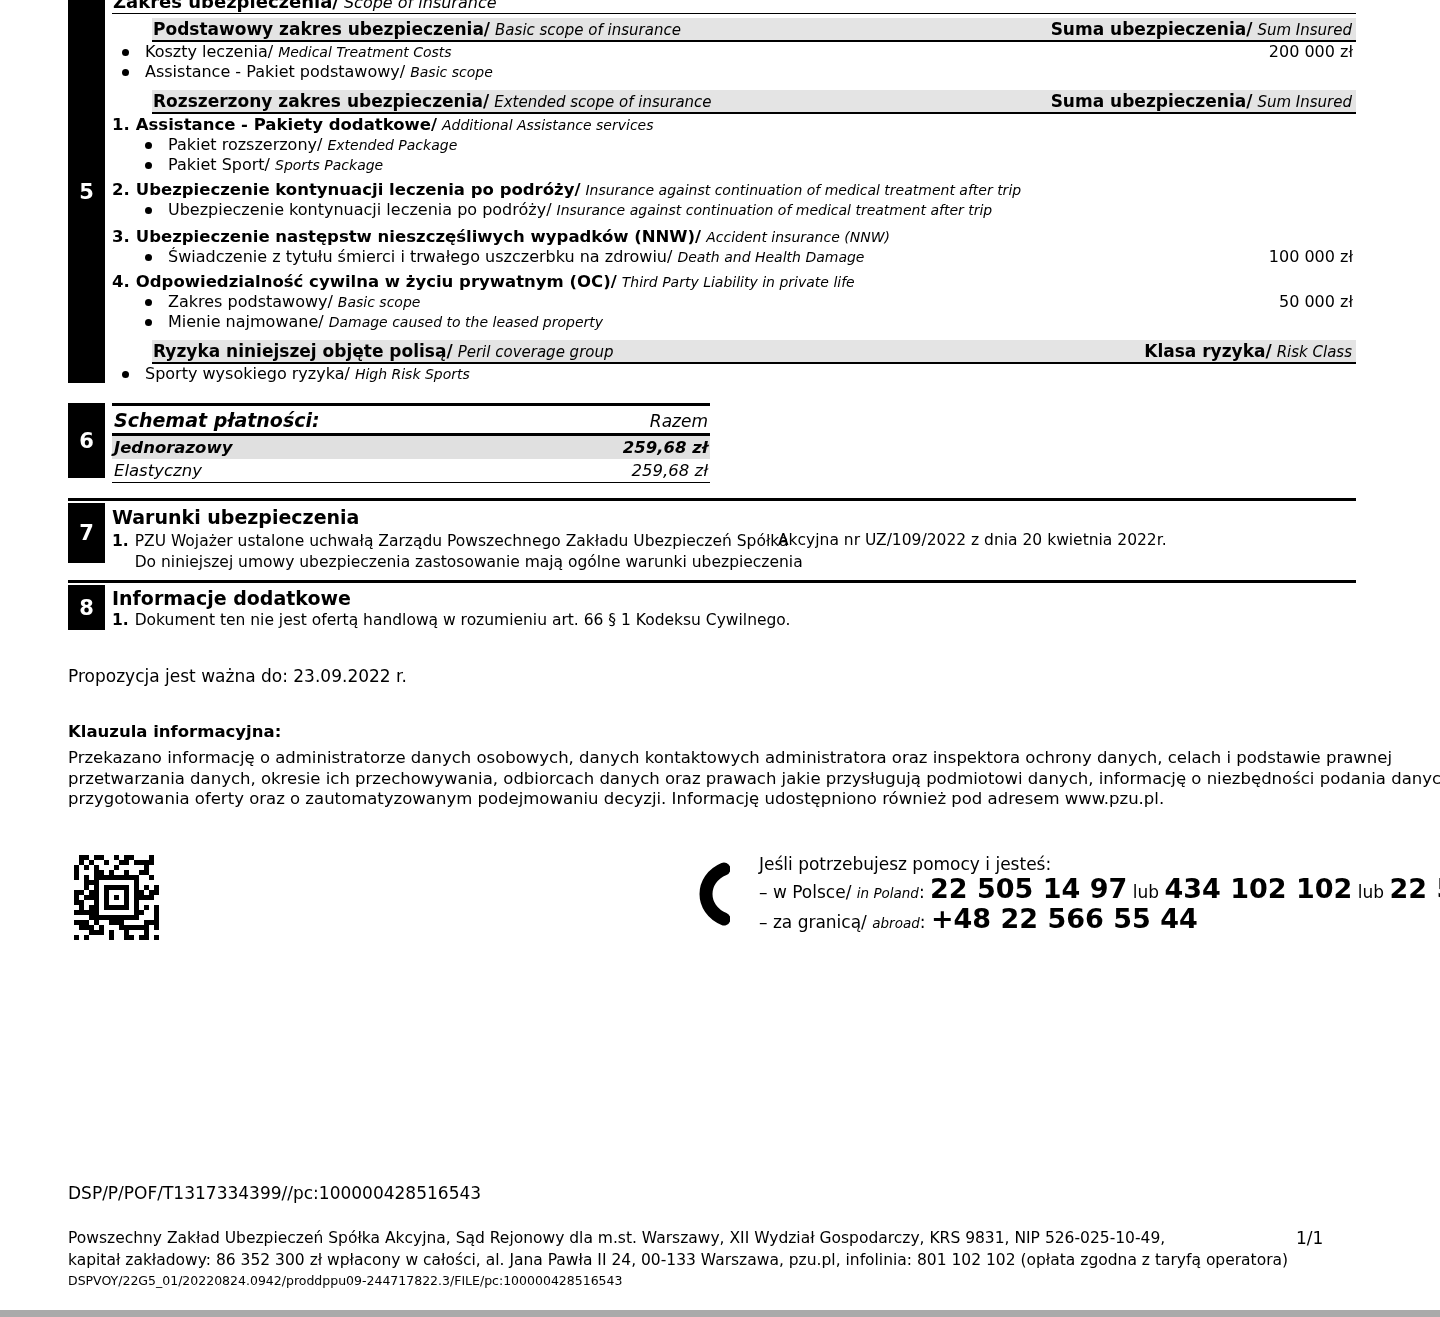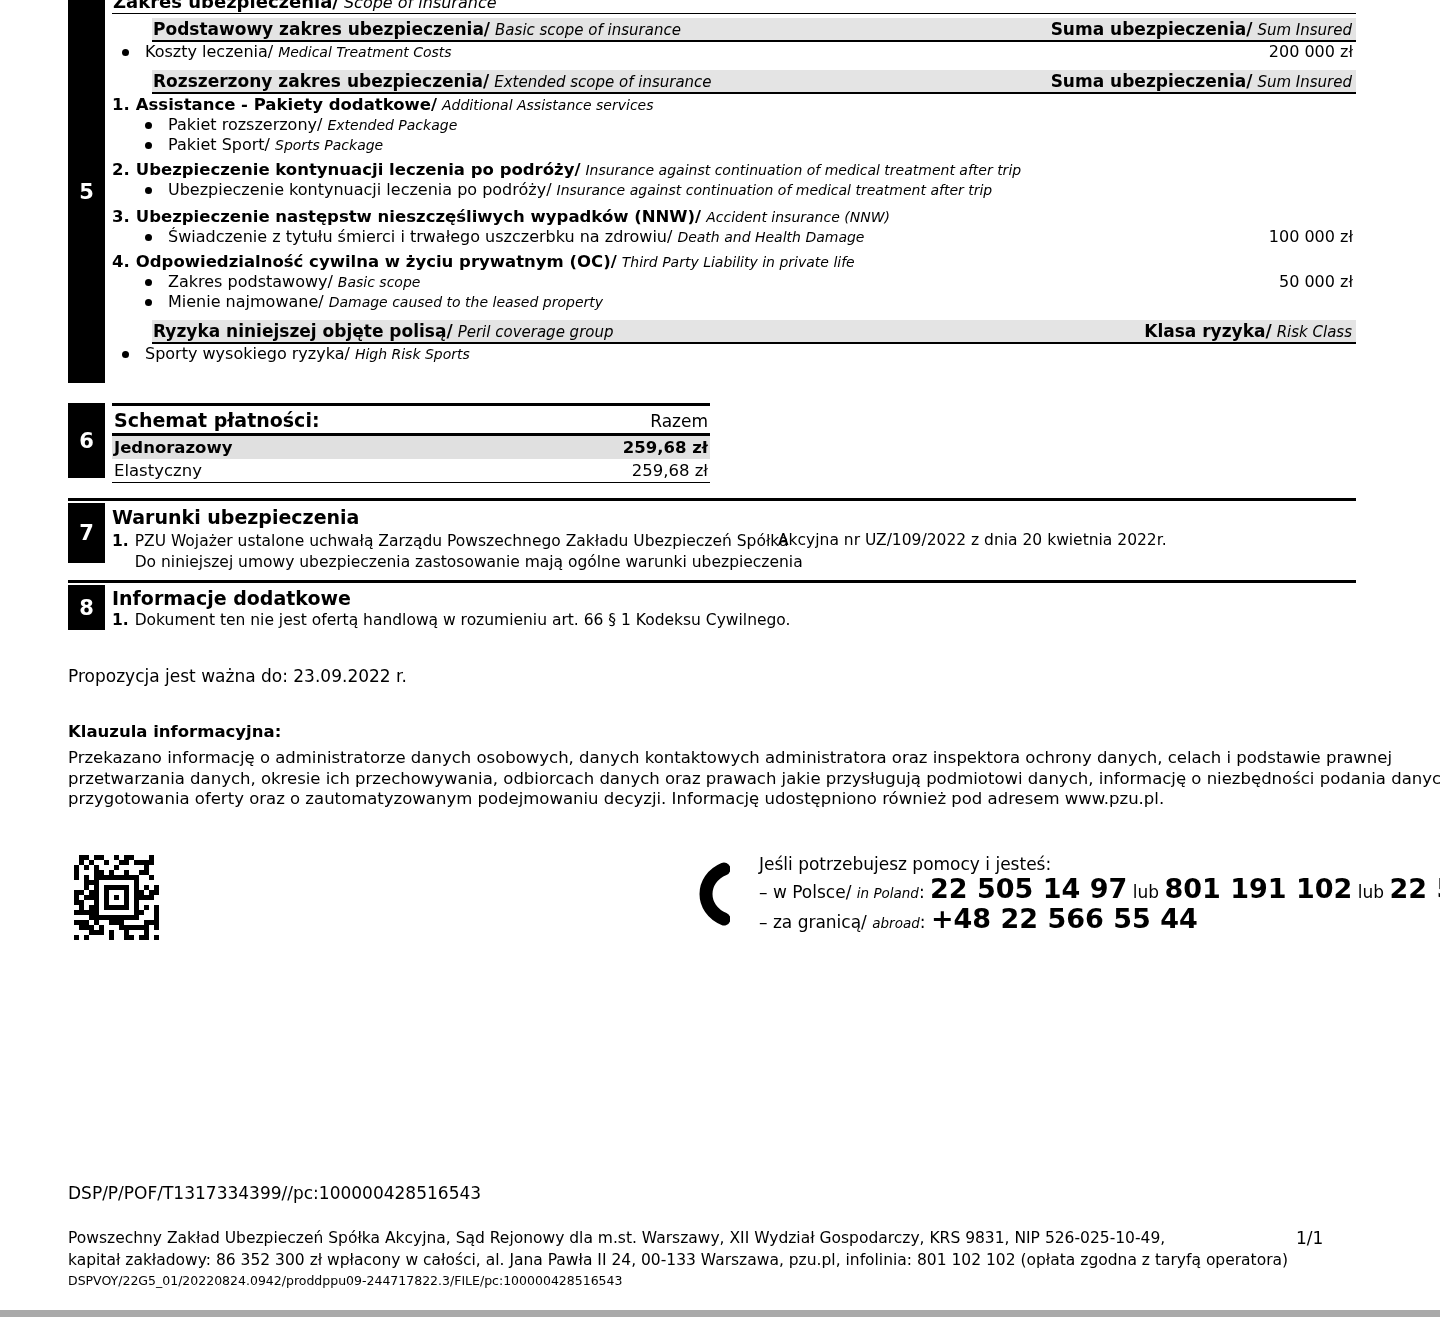--- a/index.html
+++ b/index.html
@@ -33,21 +33,21 @@
   .sub>.dot{margin-left:33px;margin-right:16px;}
   .left{flex:1;white-space:nowrap;overflow:hidden;}
   .amount{white-space:nowrap;font-size:16px;}
 
   .grp{font-size:16.5px;height:21px;line-height:21px;white-space:nowrap;}
   .grp .num{font-weight:bold;margin-right:6px;}
   .grp .pl{font-weight:bold;}
   .grp .en{font-size:14px;font-weight:normal;}
 
   
-  .pay{width:598px;border-top:3px solid #000;}
+  .pay{width:598px;border-top:3px solid #000;font-style:italic;}
   .payhdr{display:flex;justify-content:space-between;align-items:baseline;
           border-bottom:3px solid #000;padding:3px 2px 2px 2px;}
   .payhdr .t{font-weight:bold;font-size:19px;}
   .payhdr .r{font-size:17px;}
   .payrow{display:flex;justify-content:space-between;align-items:center;
           font-size:16.5px;height:23px;padding:0 2px;gap:30px;}
   .payrow.hl{background:#e0e0e0;font-weight:bold;}
   .pay .last{border-bottom:1px solid #000;}
 
   
@@ -93,20 +93,24 @@
 
       <div class="hdr">
         <span><span class="pl">Podstawowy zakres ubezpieczenia/</span><span class="en">Basic scope of insurance</span></span>
         <span><span class="pl">Suma ubezpieczenia/</span><span class="en">Sum Insured</span></span>
       </div>
 
       <div class="row item">
         <span class="dot"></span>
         <span class="left"><span>Koszty leczenia/</span><span class="en">Medical Treatment Costs</span></span>
         <span class="amount">200 000 zł</span>
+      </div>
+      <div class="row item">
+        <span class="dot"></span>
+        <span class="left"><span>Assistance - Pakiet podstawowy/</span><span class="en">Basic scope</span></span>
       </div>
 
       <div class="hdr" style="margin-top:8px;">
         <span><span class="pl">Rozszerzony zakres ubezpieczenia/</span><span class="en">Extended scope of insurance</span></span>
         <span><span class="pl">Suma ubezpieczenia/</span><span class="en">Sum Insured</span></span>
       </div>
 
       <div class="grp">
         <span class="num">1.</span><span class="pl">Assistance - Pakiety dodatkowe/</span><span class="en">Additional Assistance services</span>
       </div>
@@ -371,21 +375,21 @@
     <span class="phoneIco">
       <svg width="34" height="64" viewBox="0 0 34 64">
         <path d="M28 7 C4 17 4 47 28 57" fill="none" stroke="#000" stroke-width="13" stroke-linecap="round"></path>
       </svg>
     </span>
     <div class="helptxt">
       <div class="h-intro">Jeśli potrzebujesz pomocy i jesteś:</div>
       <div class="h-line">
         <span>– w Polsce/</span> <span class="sm">in Poland</span><span>:</span>
         <b>22 505 14 97</b> <span>lub</span>
-        <b>801 191 102</b> <span>lub</span>
+        <b>434 102 102</b> <span>lub</span>
         <b>22 566 55 55</b>
       </div>
       <div class="h-line">
         <span>– za granicą/</span> <span class="sm">abroad</span><span>:</span>
         <b>+48 22 566 55 44</b>
       </div>
     </div>
   </div>
 
   <div class="abs plain17" style="top:1183px;left:68px;">DSP/P/POF/T1317334399//pc:100000428516543</div>

